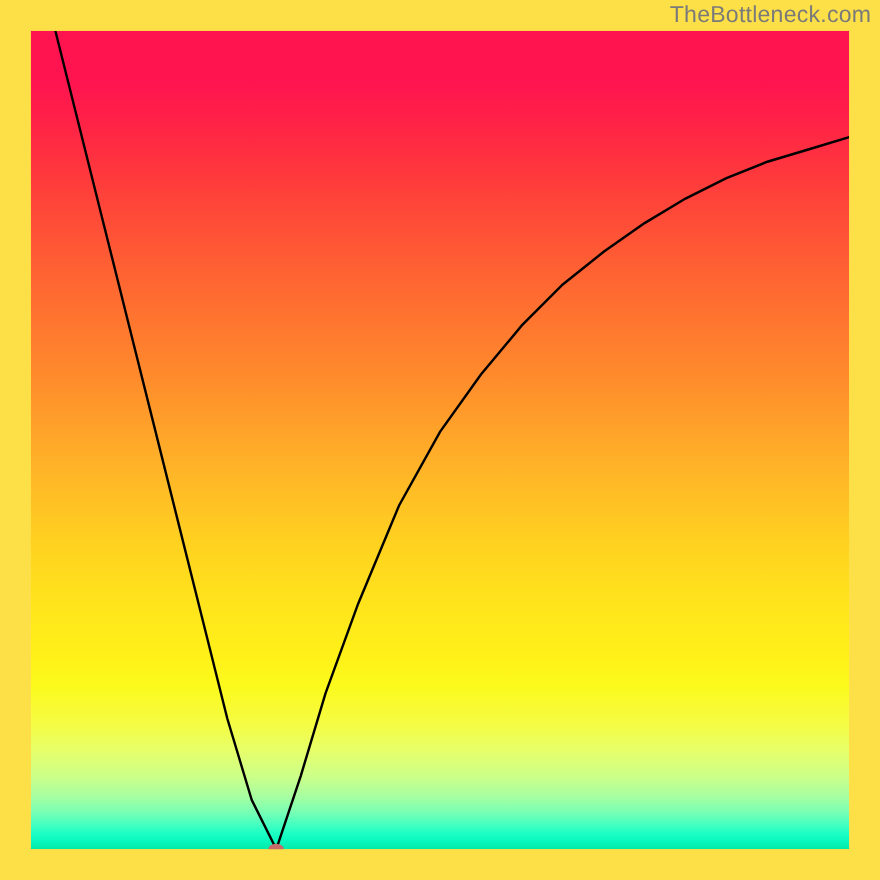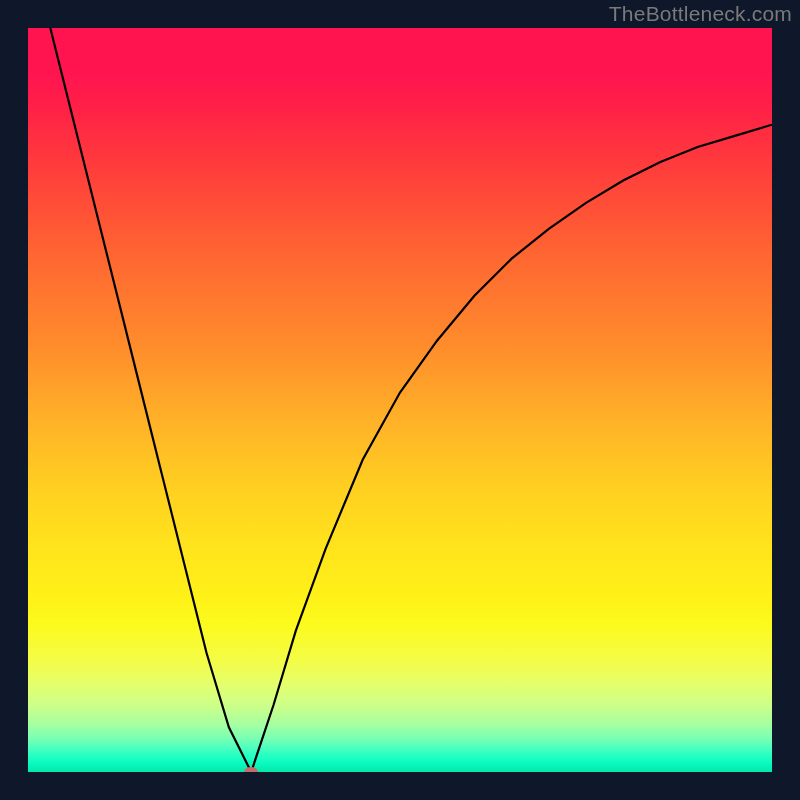--- a/index.html
+++ b/index.html
@@ -10,21 +10,21 @@
     background: #000;
     overflow: hidden;
     font-family: Arial, Helvetica, sans-serif;
   }
   .frame {
     position: absolute;
     top: 0;
     left: 0;
     width: 800px;
     height: 800px;
-    background: #0f172a;
+    background: #fde047;
   }
   .plot-area {
     position: absolute;
     top: 28px;
     left: 28px;
     width: 744px;
     height: 744px;
     overflow: hidden;
   }
   .gradient-bg {

